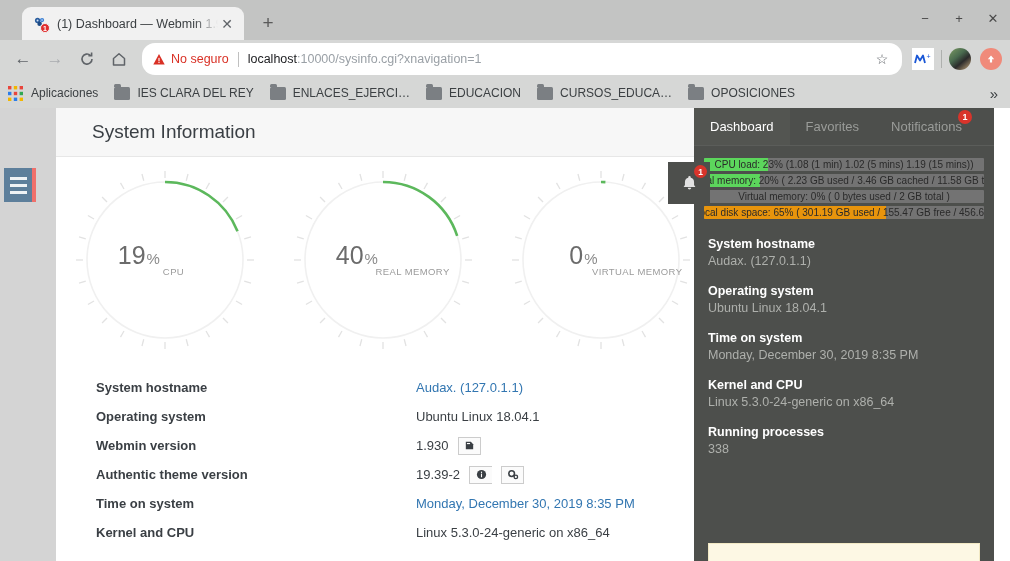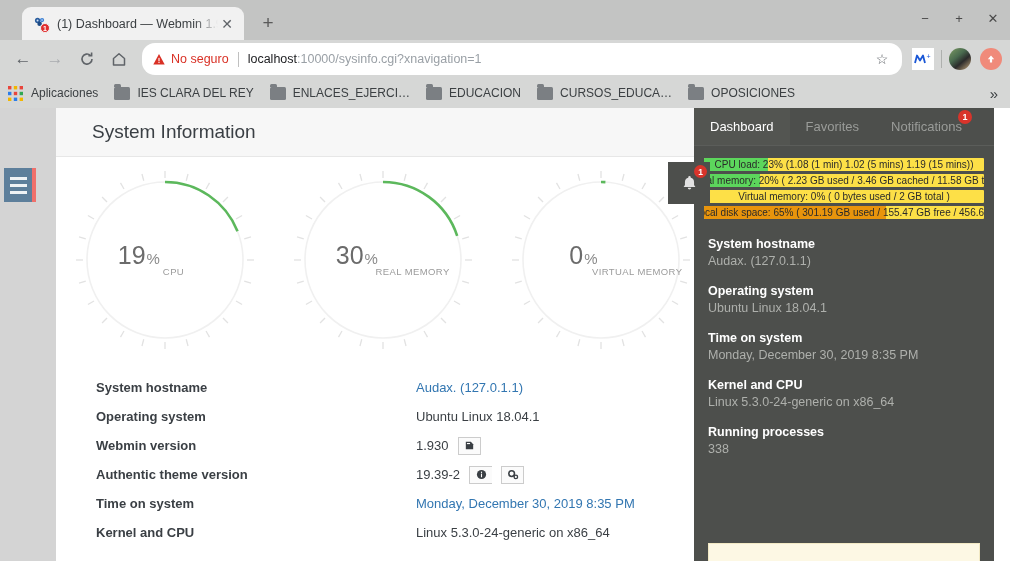--- a/index.html
+++ b/index.html
@@ -208,21 +208,21 @@
   }
   .rtab.active { color: #ffffff; background: #535551; }
   .rtab-badge {
     position: absolute; right: 6px; top: 2px; width: 14px; height: 14px;
     border-radius: 50%; background: #d9342b; color: #fff; font-size: 9px;
     display: flex; align-items: center; justify-content: center; font-weight: bold;
   }
 
   .bars { padding: 12px 10px 0 10px; }
   .bar {
-    height: 13px; margin-bottom: 3px; background: #fde047; position: relative;
+    height: 13px; margin-bottom: 3px; background: #737373; position: relative;
     overflow: hidden; border-radius: 1px;
   }
   .bar-fill { position: absolute; left: 0; top: 0; bottom: 0; }
   .bar-text {
     position: absolute; left: 0; right: 0; top: 0; bottom: 0;
     display: flex; align-items: center; justify-content: center;
     font-size: 10px; color: #2a2a2a; white-space: nowrap; overflow: hidden;
     padding: 0 3px;
   }
 
@@ -433,21 +433,21 @@
                 <line x1="27.00" y1="95.00" x2="20.00" y2="95.00" stroke="#e2e2e2" stroke-width="1.3"></line>
                 <line x1="29.79" y1="73.78" x2="23.03" y2="71.97" stroke="#e2e2e2" stroke-width="1.3"></line>
                 <line x1="37.99" y1="54.00" x2="31.92" y2="50.50" stroke="#e2e2e2" stroke-width="1.3"></line>
                 <line x1="51.02" y1="37.02" x2="46.07" y2="32.07" stroke="#e2e2e2" stroke-width="1.3"></line>
                 <line x1="68.00" y1="23.99" x2="64.50" y2="17.92" stroke="#e2e2e2" stroke-width="1.3"></line>
                 <line x1="87.78" y1="15.79" x2="85.97" y2="9.03" stroke="#e2e2e2" stroke-width="1.3"></line>
               </g>
             <circle cx="109" cy="95" r="78" fill="none" stroke="#f0f0f0" stroke-width="1.6"></circle>
             <path id="arc-ram" fill="none" stroke="#5cb85c" stroke-width="2.6" stroke-linecap="butt" d="M 109 17 A 78 78 0 0 1 183.18240827102198 70.8966744387541"></path>
           </svg>
-          <span class="gauge-val"><span>30</span><span class="pct">%</span></span>
+          <span class="gauge-val"><span>40</span><span class="pct">%</span></span>
           <span class="gauge-label">REAL MEMORY</span>
         </div>
 
         <div class="gauge-wrap">
           <svg class="gauge-svg" width="218" height="190" viewBox="0 0 218 190">
             <g id="ticks-vm">
                 <line x1="109.00" y1="13.00" x2="109.00" y2="6.00" stroke="#e2e2e2" stroke-width="1.3"></line>
                 <line x1="130.22" y1="15.79" x2="132.03" y2="9.03" stroke="#e2e2e2" stroke-width="1.3"></line>
                 <line x1="150.00" y1="23.99" x2="153.50" y2="17.92" stroke="#e2e2e2" stroke-width="1.3"></line>
                 <line x1="166.98" y1="37.02" x2="171.93" y2="32.07" stroke="#e2e2e2" stroke-width="1.3"></line>

